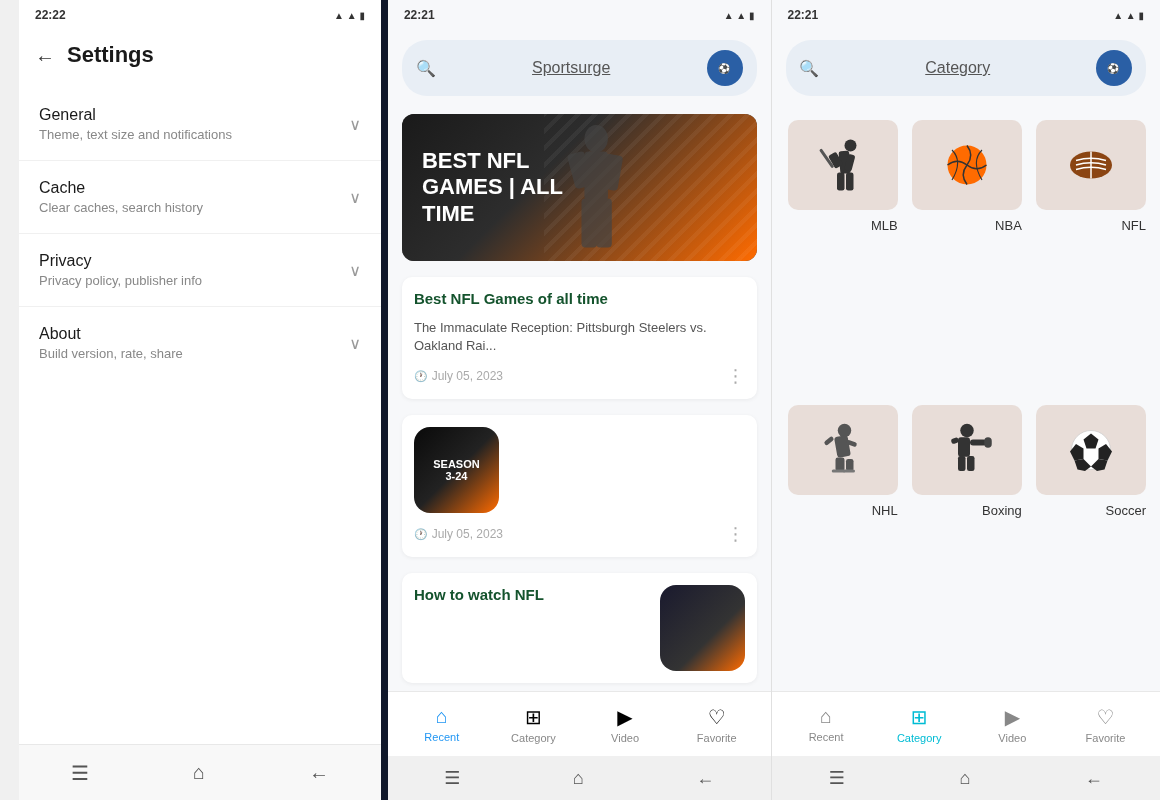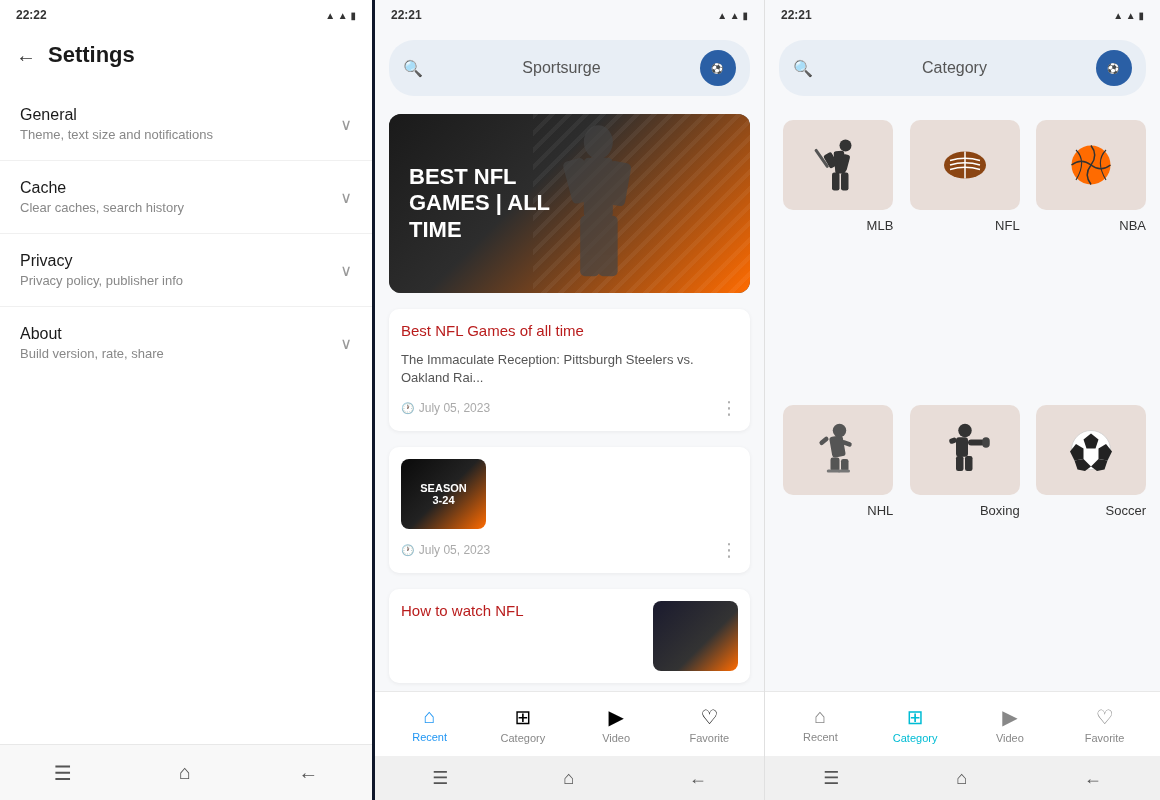--- a/index.html
+++ b/index.html
@@ -12,21 +12,22 @@
       overflow: hidden;
     }
 
     
     .panel-settings {
       width: 375px;
       height: 800px;
       background: #ffffff;
       display: flex;
       flex-direction: column;
-      border-right: 3px solid #0f172a;
+      border-right: 7px solid #0f172a;
+      margin-left: 19px;
     }
 
     .status-bar {
       display: flex;
       justify-content: space-between;
       align-items: center;
       padding: 8px 16px;
       font-size: 11px;
       color: #333;
       height: 30px;
@@ -106,21 +107,21 @@
     }
     .search-bar {
       background: #e8eef5;
       border-radius: 25px;
       display: flex;
       align-items: center;
       padding: 10px 14px;
       gap: 10px;
     }
     .search-icon { color: #888; font-size: 16px; }
-    .search-text { flex: 1; font-size: 16px; color: #555; text-align: center; }
+    .search-text { flex: 1; font-size: 16px; color: #555; text-align: center; text-decoration: underline; }
     .app-logo {
       width: 36px;
       height: 36px;
       border-radius: 50%;
       background: #2a5fa5;
       display: flex;
       align-items: center;
       justify-content: center;
       color: white;
       font-size: 14px;
@@ -187,34 +188,34 @@
 
     .article-card-row {
       display: flex;
       gap: 10px;
       align-items: flex-start;
     }
 
     .article-content { flex: 1; }
     .article-title {
       font-size: 15px;
-      font-weight: 400;
-      color: #b91c1c;
+      font-weight: 700;
+      color: #14532d;
       line-height: 1.3;
       margin-bottom: 4px;
     }
     .article-desc {
       font-size: 13px;
       color: #555;
       line-height: 1.4;
     }
     .article-thumb {
       width: 85px;
-      height: 70px;
-      border-radius: 8px;
+      height: 86px;
+      border-radius: 16px;
       flex-shrink: 0;
       overflow: hidden;
     }
     .thumb-nfl {
       background: linear-gradient(135deg, #1a1a2e 0%, #333 60%, #ff6b00 100%);
       width: 100%;
       height: 100%;
     }
     .thumb-mlb {
       background: linear-gradient(135deg, #0a0a0a 0%, #222 50%, #ff6b00 100%);
@@ -549,46 +550,46 @@
           <rect x="32" y="50" width="10" height="24" rx="3" fill="#333"></rect>
           <rect x="44" y="50" width="10" height="24" rx="3" fill="#333"></rect>
 
           <rect x="8" y="20" width="4" height="30" rx="2" fill="#555" transform="rotate(-35 8 20)"></rect>
         </svg>
       </div>
       <span class="category-label">MLB</span>
     </div>
 
     <div class="category-item">
+      <div class="category-thumb sport-nba">
+        <svg class="sport-svg" viewBox="0 0 80 80">
+          <circle cx="40" cy="40" r="26" fill="#ff6b00"></circle>
+          <path d="M 14 40 Q 27 30 40 40 Q 53 50 66 40" stroke="#333" stroke-width="2" fill="none"></path>
+          <path d="M 40 14 Q 50 27 40 40 Q 30 53 40 66" stroke="#333" stroke-width="2" fill="none"></path>
+          <path d="M 20 20 Q 35 35 20 60" stroke="#333" stroke-width="1.5" fill="none"></path>
+          <path d="M 60 20 Q 45 35 60 60" stroke="#333" stroke-width="1.5" fill="none"></path>
+        </svg>
+      </div>
+      <span class="category-label">NBA</span>
+    </div>
+
+    <div class="category-item">
       <div class="category-thumb sport-nfl">
         <svg class="sport-svg" viewBox="0 0 80 80">
           <ellipse cx="40" cy="40" rx="28" ry="18" fill="#8B4513"></ellipse>
           <path d="M 20 34 Q 40 28 60 34" stroke="white" stroke-width="2" fill="none"></path>
           <path d="M 20 40 Q 40 34 60 40" stroke="white" stroke-width="2" fill="none"></path>
           <path d="M 20 46 Q 40 40 60 46" stroke="white" stroke-width="2" fill="none"></path>
           <line x1="40" y1="22" x2="40" y2="58" stroke="white" stroke-width="2"></line>
         </svg>
       </div>
       <span class="category-label">NFL</span>
     </div>
 
     <div class="category-item">
-      <div class="category-thumb sport-nba">
-        <svg class="sport-svg" viewBox="0 0 80 80">
-          <circle cx="40" cy="40" r="26" fill="#ff6b00"></circle>
-          <path d="M 14 40 Q 27 30 40 40 Q 53 50 66 40" stroke="#333" stroke-width="2" fill="none"></path>
-          <path d="M 40 14 Q 50 27 40 40 Q 30 53 40 66" stroke="#333" stroke-width="2" fill="none"></path>
-          <path d="M 20 20 Q 35 35 20 60" stroke="#333" stroke-width="1.5" fill="none"></path>
-          <path d="M 60 20 Q 45 35 60 60" stroke="#333" stroke-width="1.5" fill="none"></path>
-        </svg>
-      </div>
-      <span class="category-label">NBA</span>
-    </div>
-
-    <div class="category-item">
       <div class="category-thumb sport-nhl">
         <svg class="sport-svg" viewBox="0 0 80 80">
 
           <circle cx="42" cy="14" r="9" fill="#555"></circle>
           <rect x="28" y="23" width="18" height="28" rx="4" fill="#555" transform="rotate(-10 28 23)"></rect>
           <rect x="14" y="30" width="14" height="6" rx="3" fill="#555" transform="rotate(-40 14 30)"></rect>
           <rect x="46" y="26" width="14" height="6" rx="3" fill="#555" transform="rotate(20 46 26)"></rect>
           <rect x="30" y="50" width="12" height="18" rx="3" fill="#555"></rect>
           <rect x="44" y="52" width="10" height="16" rx="3" fill="#555"></rect>
 

